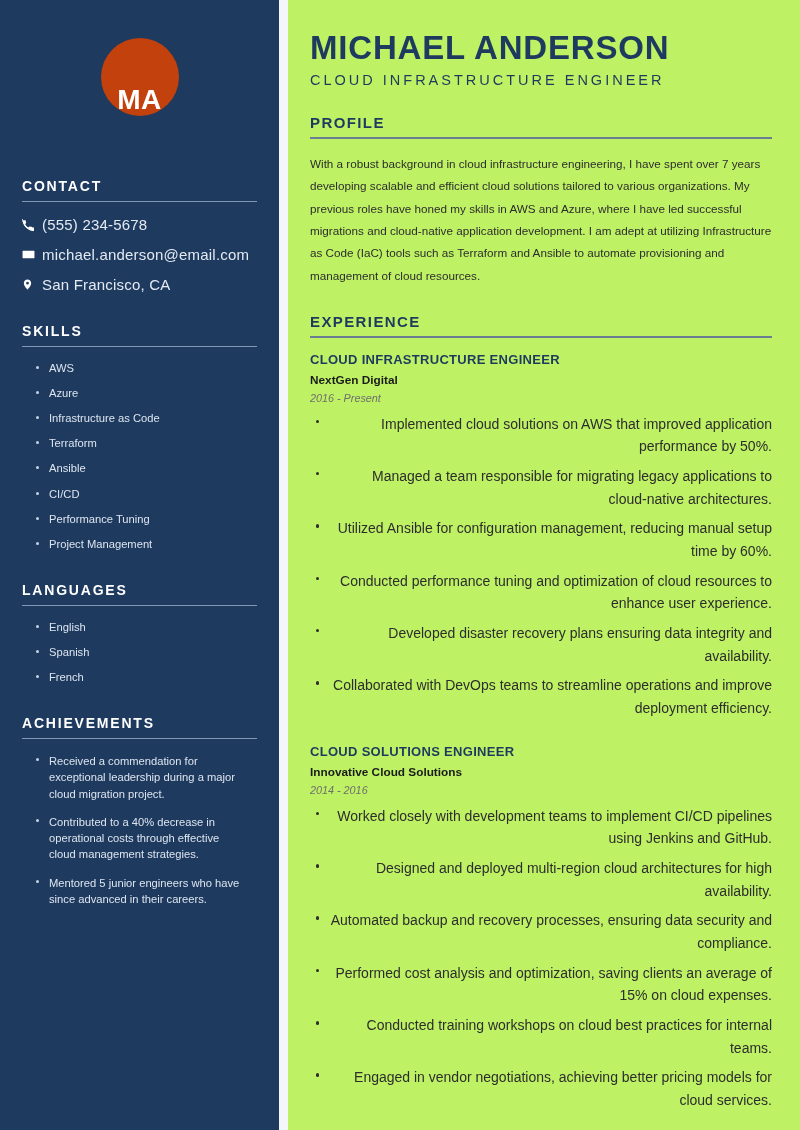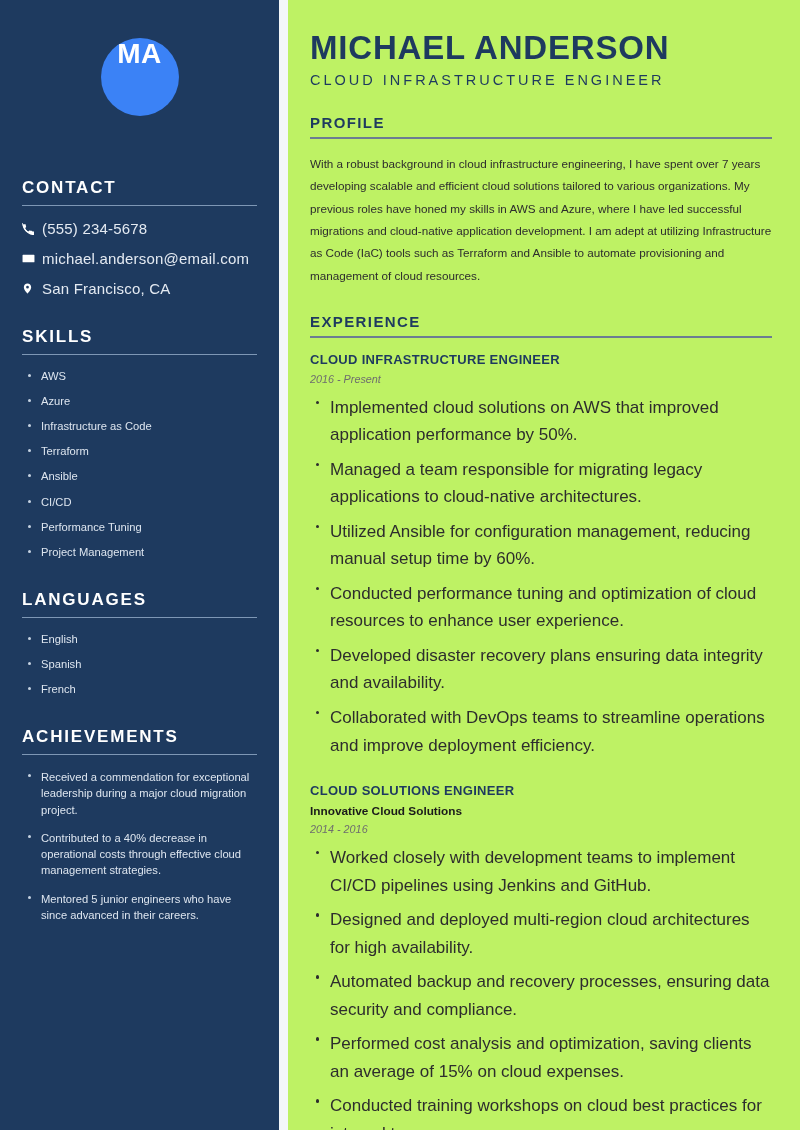--- a/index.html
+++ b/index.html
@@ -35,36 +35,36 @@
 
   .avatar-wrap {
     display: flex;
     justify-content: center;
     margin-bottom: 62px;
   }
   .avatar {
     width: 78px;
     height: 78px;
     border-radius: 50%;
-    background: #3b82f6;
+    background: #c2410c;
     color: #FFFFFF;
     display: flex;
-    align-items: flex-start;
+    align-items: flex-end;
     justify-content: center;
     font-size: 28px;
     font-weight: bold;
     letter-spacing: 0.5px;
   }
 
   .side-section {
     margin-bottom: 30px;
   }
   .side-heading {
     color: #FFFFFF;
-    font-size: 17px;
+    font-size: 14px;
     font-weight: bold;
     letter-spacing: 1.8px;
     margin: 0 0 7px 0;
     text-transform: uppercase;
   }
   .side-rule {
     height: 1px;
     background: #8FA8C4;
     opacity: 0.85;
     margin-bottom: 14px;
@@ -85,21 +85,21 @@
   }
   .contact-icon svg { display: block; }
   .contact-text {
     color: #E4EAF2;
     font-size: 15px;
     letter-spacing: 0.2px;
   }
 
   .side-list {
     list-style: none;
-    margin: 4px;
+    margin: 12px;
     padding: 0;
   }
   .side-list li {
     position: relative;
     padding-left: 15px;
     color: #DDE5EF;
     font-size: 11.2px;
     margin-bottom: 10px;
     line-height: 1.35;
   }
@@ -196,23 +196,24 @@
   }
   .exp-list {
     list-style: none;
     margin: 0 0 18px 0;
     padding: 0;
   }
   .exp-list li {
     position: relative;
     padding-left: 20px;
     color: #2D2D2D;
-    font-size: 17px;
+    font-size: 14px;
     line-height: 1.62;
     margin-bottom: 7px;
+    text-align: right;
   }
   .exp-list li::before {
     content: "";
     position: absolute;
     left: 6px;
     top: 7px;
     width: 3.4px;
     height: 3.4px;
     border-radius: 50%;
     background: #2D2D2D;
@@ -317,20 +318,21 @@
       <div class="main-rule"></div>
       <p class="profile-text">With a robust background in cloud infrastructure engineering, I have spent over 7 years developing scalable and efficient cloud solutions tailored to various organizations. My previous roles have honed my skills in AWS and Azure, where I have led successful migrations and cloud-native application development. I am adept at utilizing Infrastructure as Code (IaC) tools such as Terraform and Ansible to automate provisioning and management of cloud resources.</p>
     </section>
 
     <section>
       <h2 class="main-heading">EXPERIENCE</h2>
       <div class="main-rule"></div>
 
       <div class="exp-block">
         <h3 class="exp-title">CLOUD INFRASTRUCTURE ENGINEER</h3>
+        <div class="exp-company">NextGen Digital</div>
         <div class="exp-dates">2016 - Present</div>
         <ul class="exp-list">
           <li>Implemented cloud solutions on AWS that improved application performance by 50%.</li>
           <li>Managed a team responsible for migrating legacy applications to cloud-native architectures.</li>
           <li>Utilized Ansible for configuration management, reducing manual setup time by 60%.</li>
           <li>Conducted performance tuning and optimization of cloud resources to enhance user experience.</li>
           <li>Developed disaster recovery plans ensuring data integrity and availability.</li>
           <li>Collaborated with DevOps teams to streamline operations and improve deployment efficiency.</li>
         </ul>
       </div>

